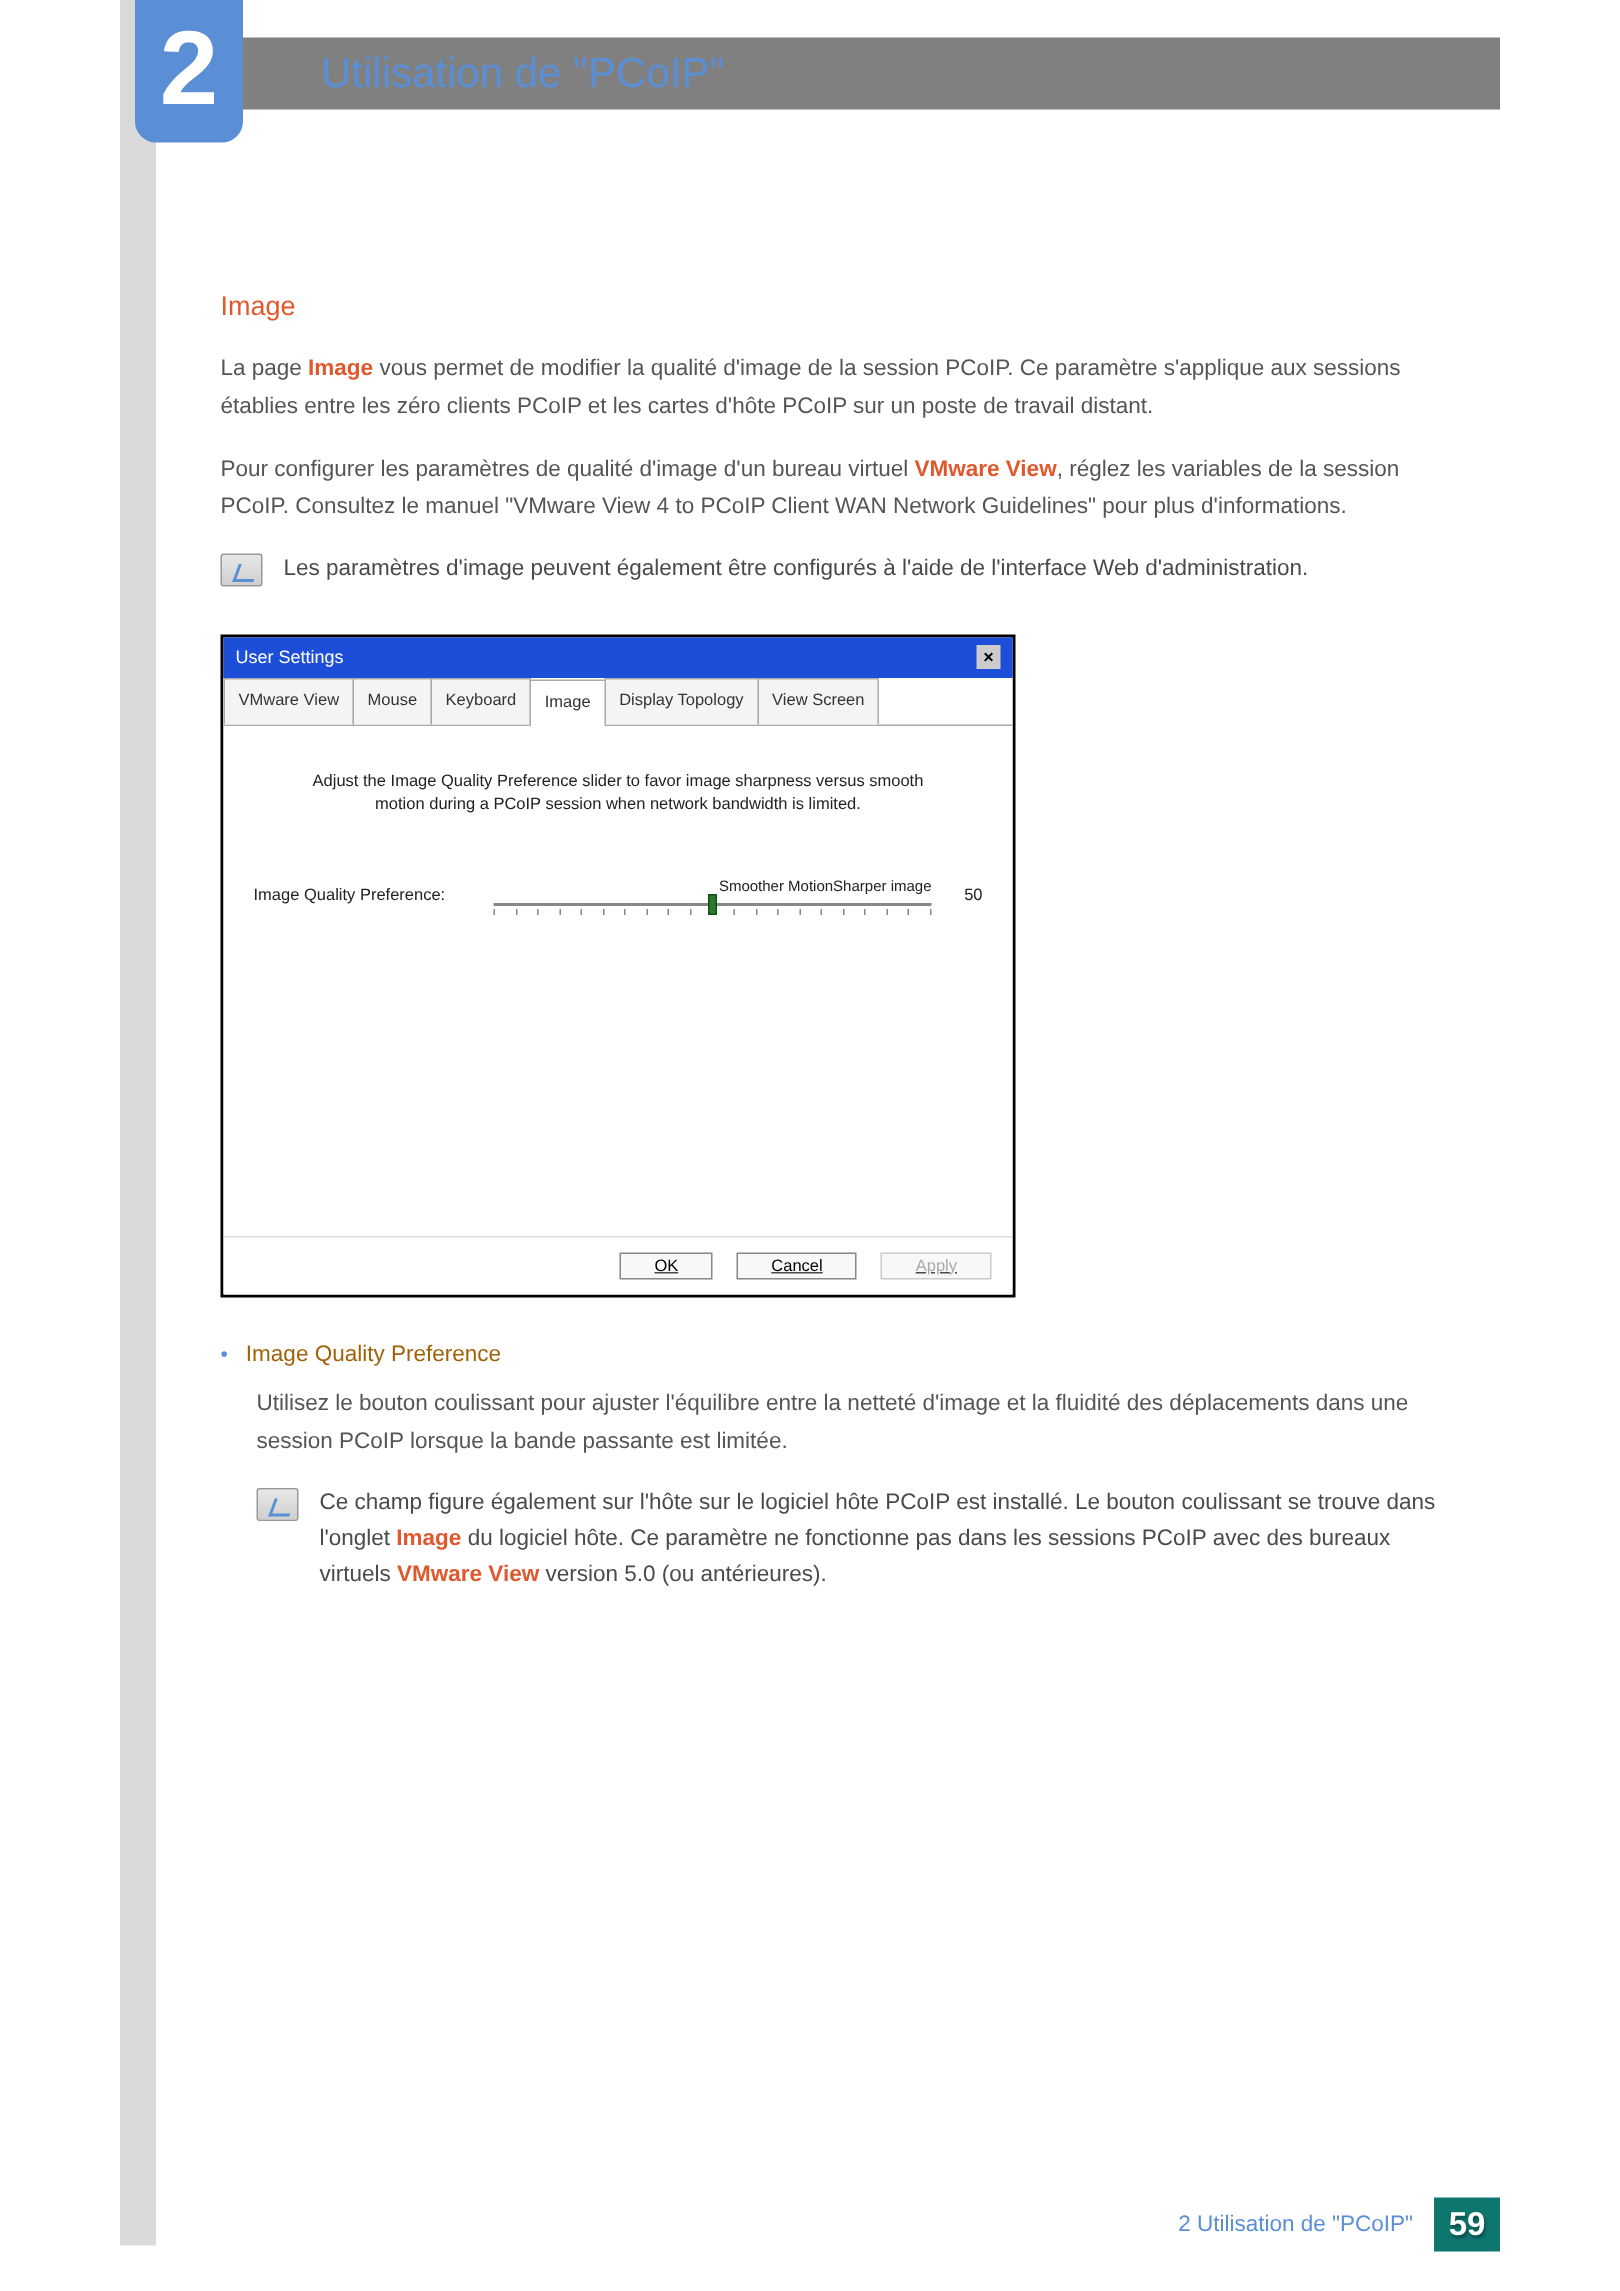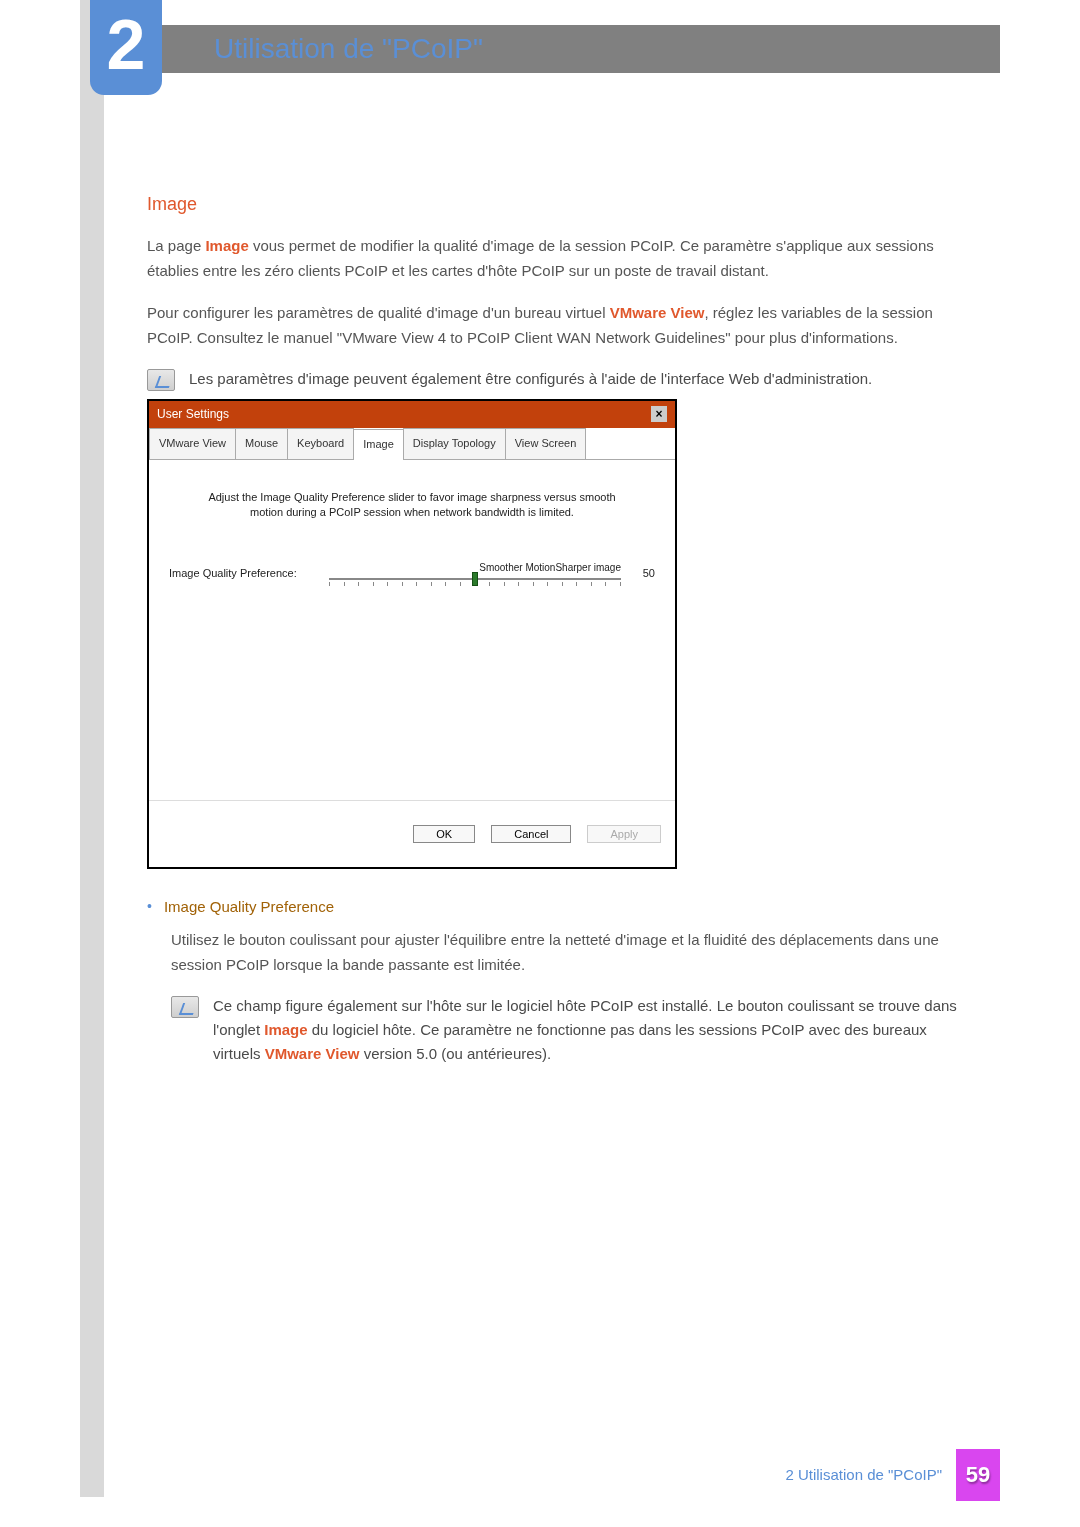--- a/index.html
+++ b/index.html
@@ -74,21 +74,21 @@
     color: #555;
     font-size: 15px;
     line-height: 1.7;
   }
   .red-strong { color: #e0582d; font-weight: bold; }
   .inline-title { color: #e0582d; font-weight: bold; }
   .note-row {
     display: flex;
     align-items: flex-start;
     gap: 14px;
-    margin-bottom: 8px;
+    margin-bottom: 32px;
     margin-top: 6px;
   }
   .note-icon {
     width: 28px;
     height: 22px;
     flex: none;
     background: linear-gradient(#e8e8e8,#cfcfcf);
     border: 1px solid #999;
     border-radius: 2px;
     position: relative;
@@ -105,21 +105,21 @@
   }
   .figcap { font-size: 15px; color: #555; margin-bottom: 8px; }
 
   
   .dialog {
     width: 530px;
     border: 2px solid #000;
     margin-bottom: 26px;
   }
   .dlg-title {
-    background: #c2410c;
+    background: #1d4ed8;
     color: #fff;
     font-size: 12px;
     padding: 4px 8px;
     display: flex;
     justify-content: space-between;
     align-items: center;
   }
   .dlg-close {
     width: 16px; height: 16px;
     background: #ccc;
@@ -182,24 +182,25 @@
     height: 14px;
     background: #2b7a2b;
     border: 1px solid #155015;
     transform: translateX(-50%);
   }
   .slider-val { width: 24px; text-align: right; font-size: 11px; }
   .dlg-buttons {
     display: flex;
     justify-content: flex-end;
     gap: 16px;
-    padding: 24px 14px;
+    padding: 10px 14px;
     border-top: 1px solid #ddd;
     font-size: 11px;
     background: #fff;
+    text-decoration: underline;
   }
   .dlg-btn {
     border: 1px solid #888;
     padding: 2px 22px;
     background: #f8f8f8;
     font-size: 11px;
   }
   .dlg-btn.disabled { color: #aaa; border-color: #ccc; }
 
   
@@ -214,22 +215,22 @@
     position: absolute;
     right: 80px;
     bottom: 26px;
     display: flex;
     align-items: center;
     gap: 14px;
   }
   .footer-text { color: #5a8fd6; font-size: 15px; font-weight: 500; }
   .footer-page {
     width: 44px;
-    height: 52px;
-    background: #d946ef;
+    height: 36px;
+    background: #0f766e;
     color: #fff;
     font-size: 22px;
     font-weight: bold;
     display: flex;
     align-items: center;
     justify-content: center;
     text-shadow: 1px 2px 2px rgba(0,0,0,.35);
   }
 </style>
 </head>

